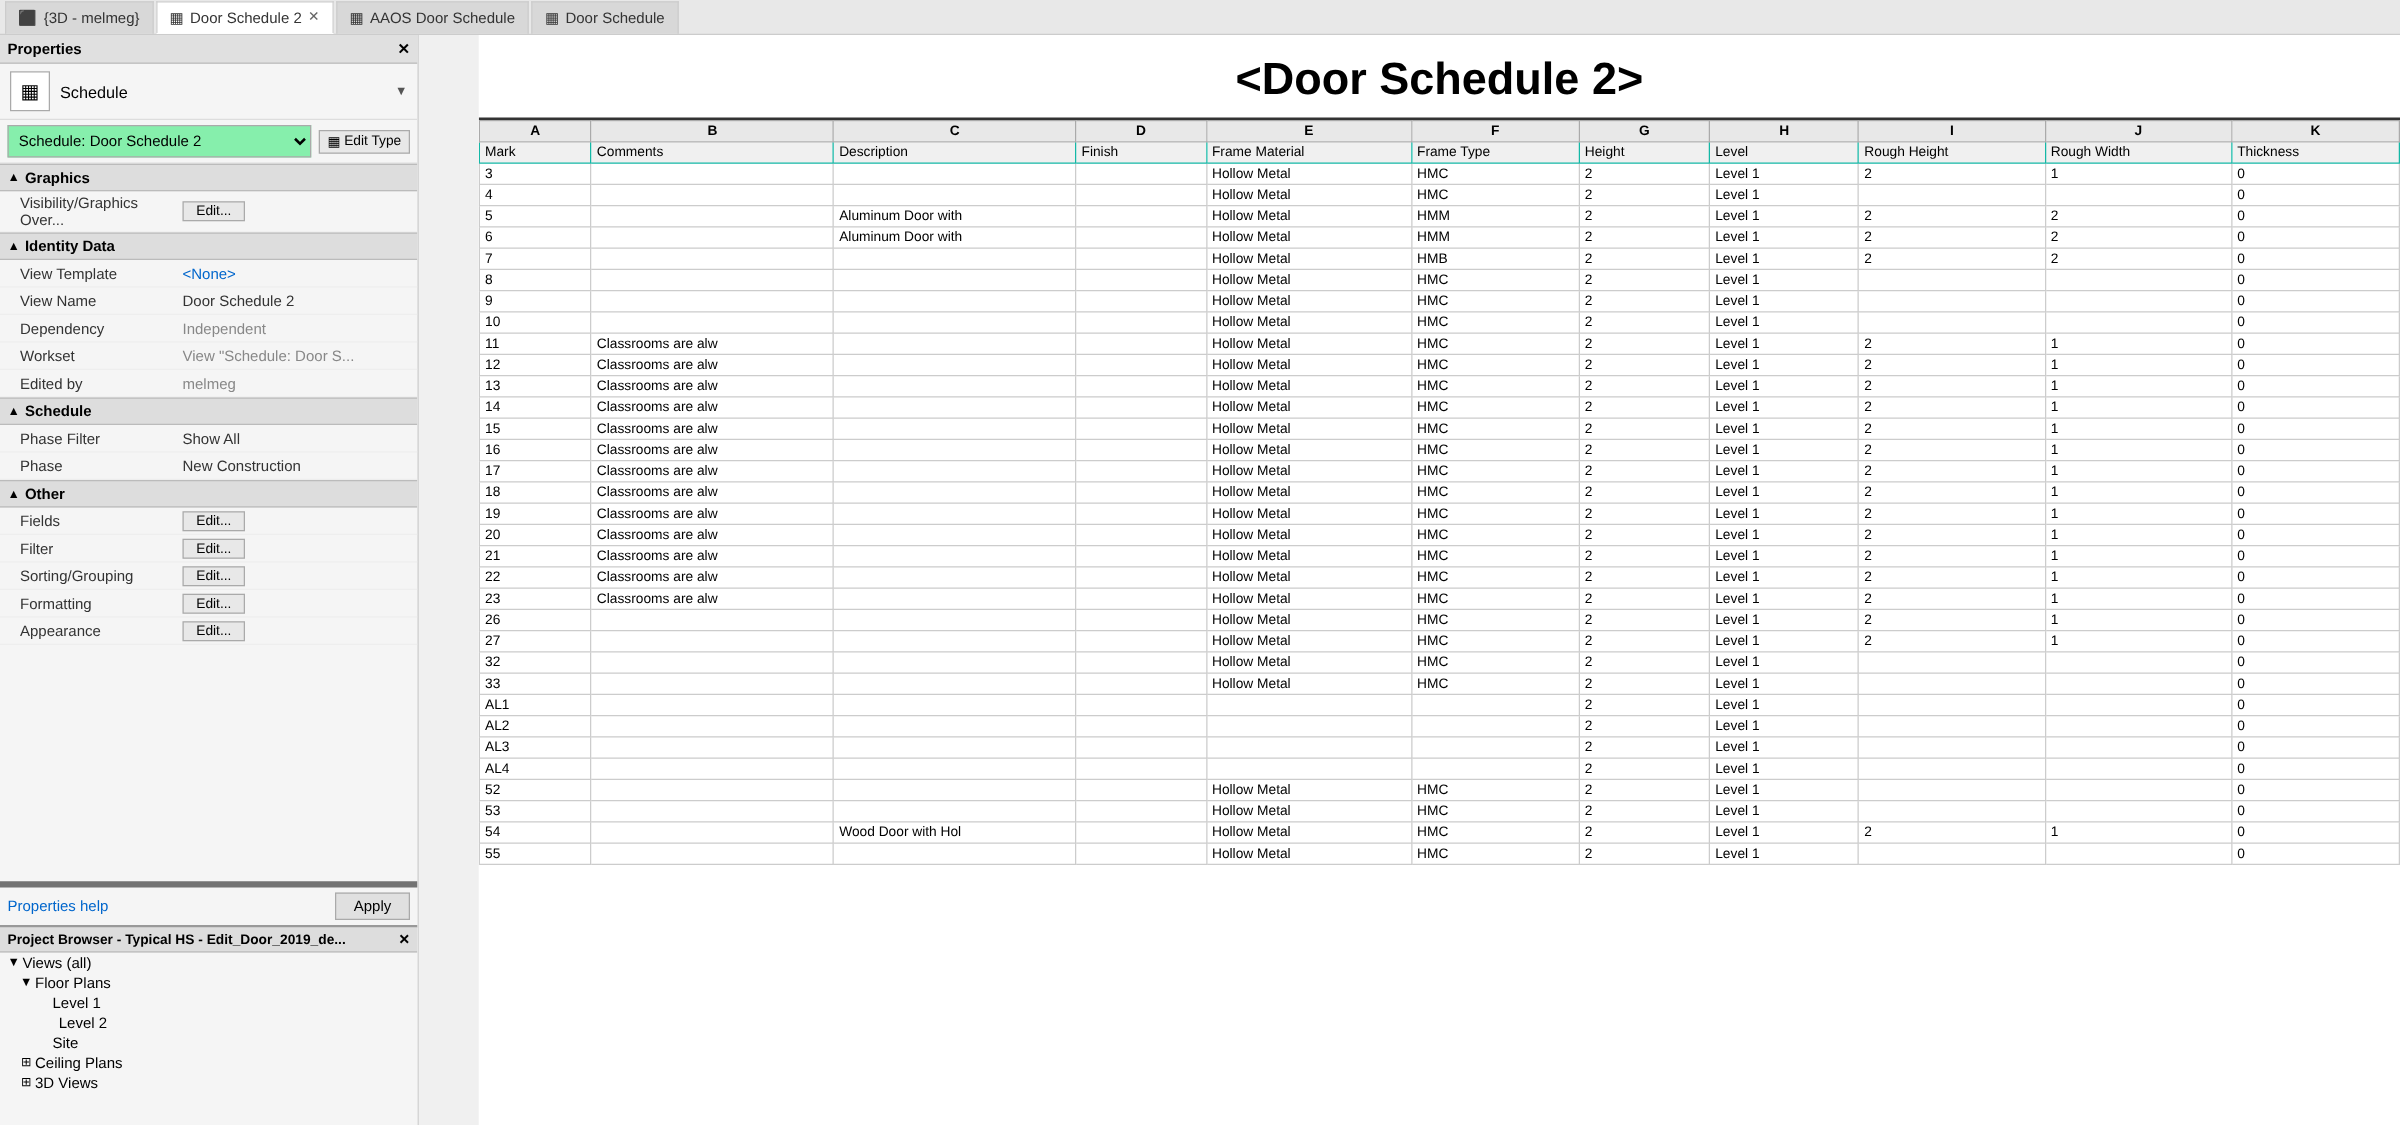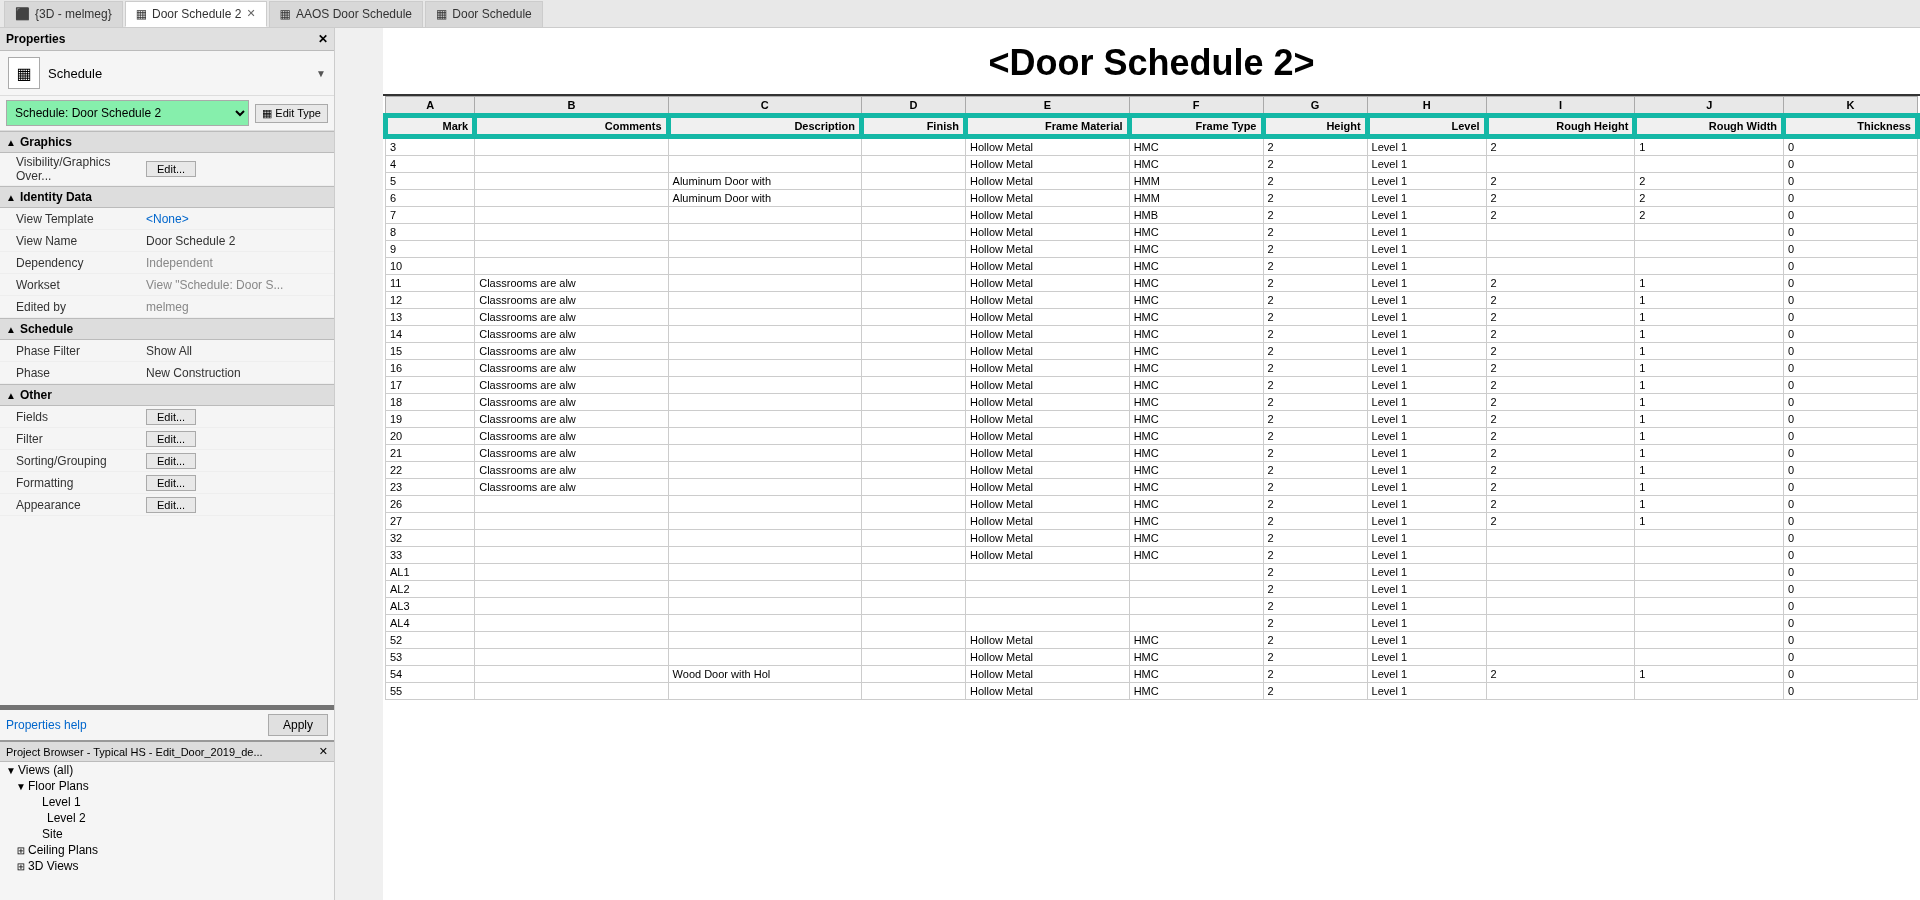--- a/index.html
+++ b/index.html
@@ -190,21 +190,21 @@
       overflow-y: auto;
     }
     .pb-header {
       display: flex;
       align-items: center;
       justify-content: space-between;
       padding: 3px 6px;
       background: #ddd;
       border-bottom: 1px solid #bbb;
       font-size: 11px;
-      font-weight: normal;
+      font-weight: bold;
     }
     .tree-item {
       display: flex;
       align-items: center;
       padding: 1px 0;
       font-size: 12px;
       cursor: pointer;
     }
     .tree-expand { width: 14px; text-align: center; font-size: 10px; }
     .tree-label { flex: 1; }
@@ -252,24 +252,24 @@
     .col-letter-row th {
       background: #e8e8e8;
       font-weight: bold;
       text-align: center;
       font-size: 11px;
       border: 1px solid #aaa;
     }
 
     .col-name-row th {
       background: #f0f0f0;
-      font-weight: bold;
-      text-align: right;
+      font-weight: normal;
+      text-align: left;
       font-size: 11px;
-      border: 5px solid #14b8a6;
+      border: 1px solid #14b8a6;
     }
 
     .data-row td {
       background: #fff;
       font-size: 11px;
     }
 
     
     .col-a { width: 60px; }
     .col-b { width: 130px; }

